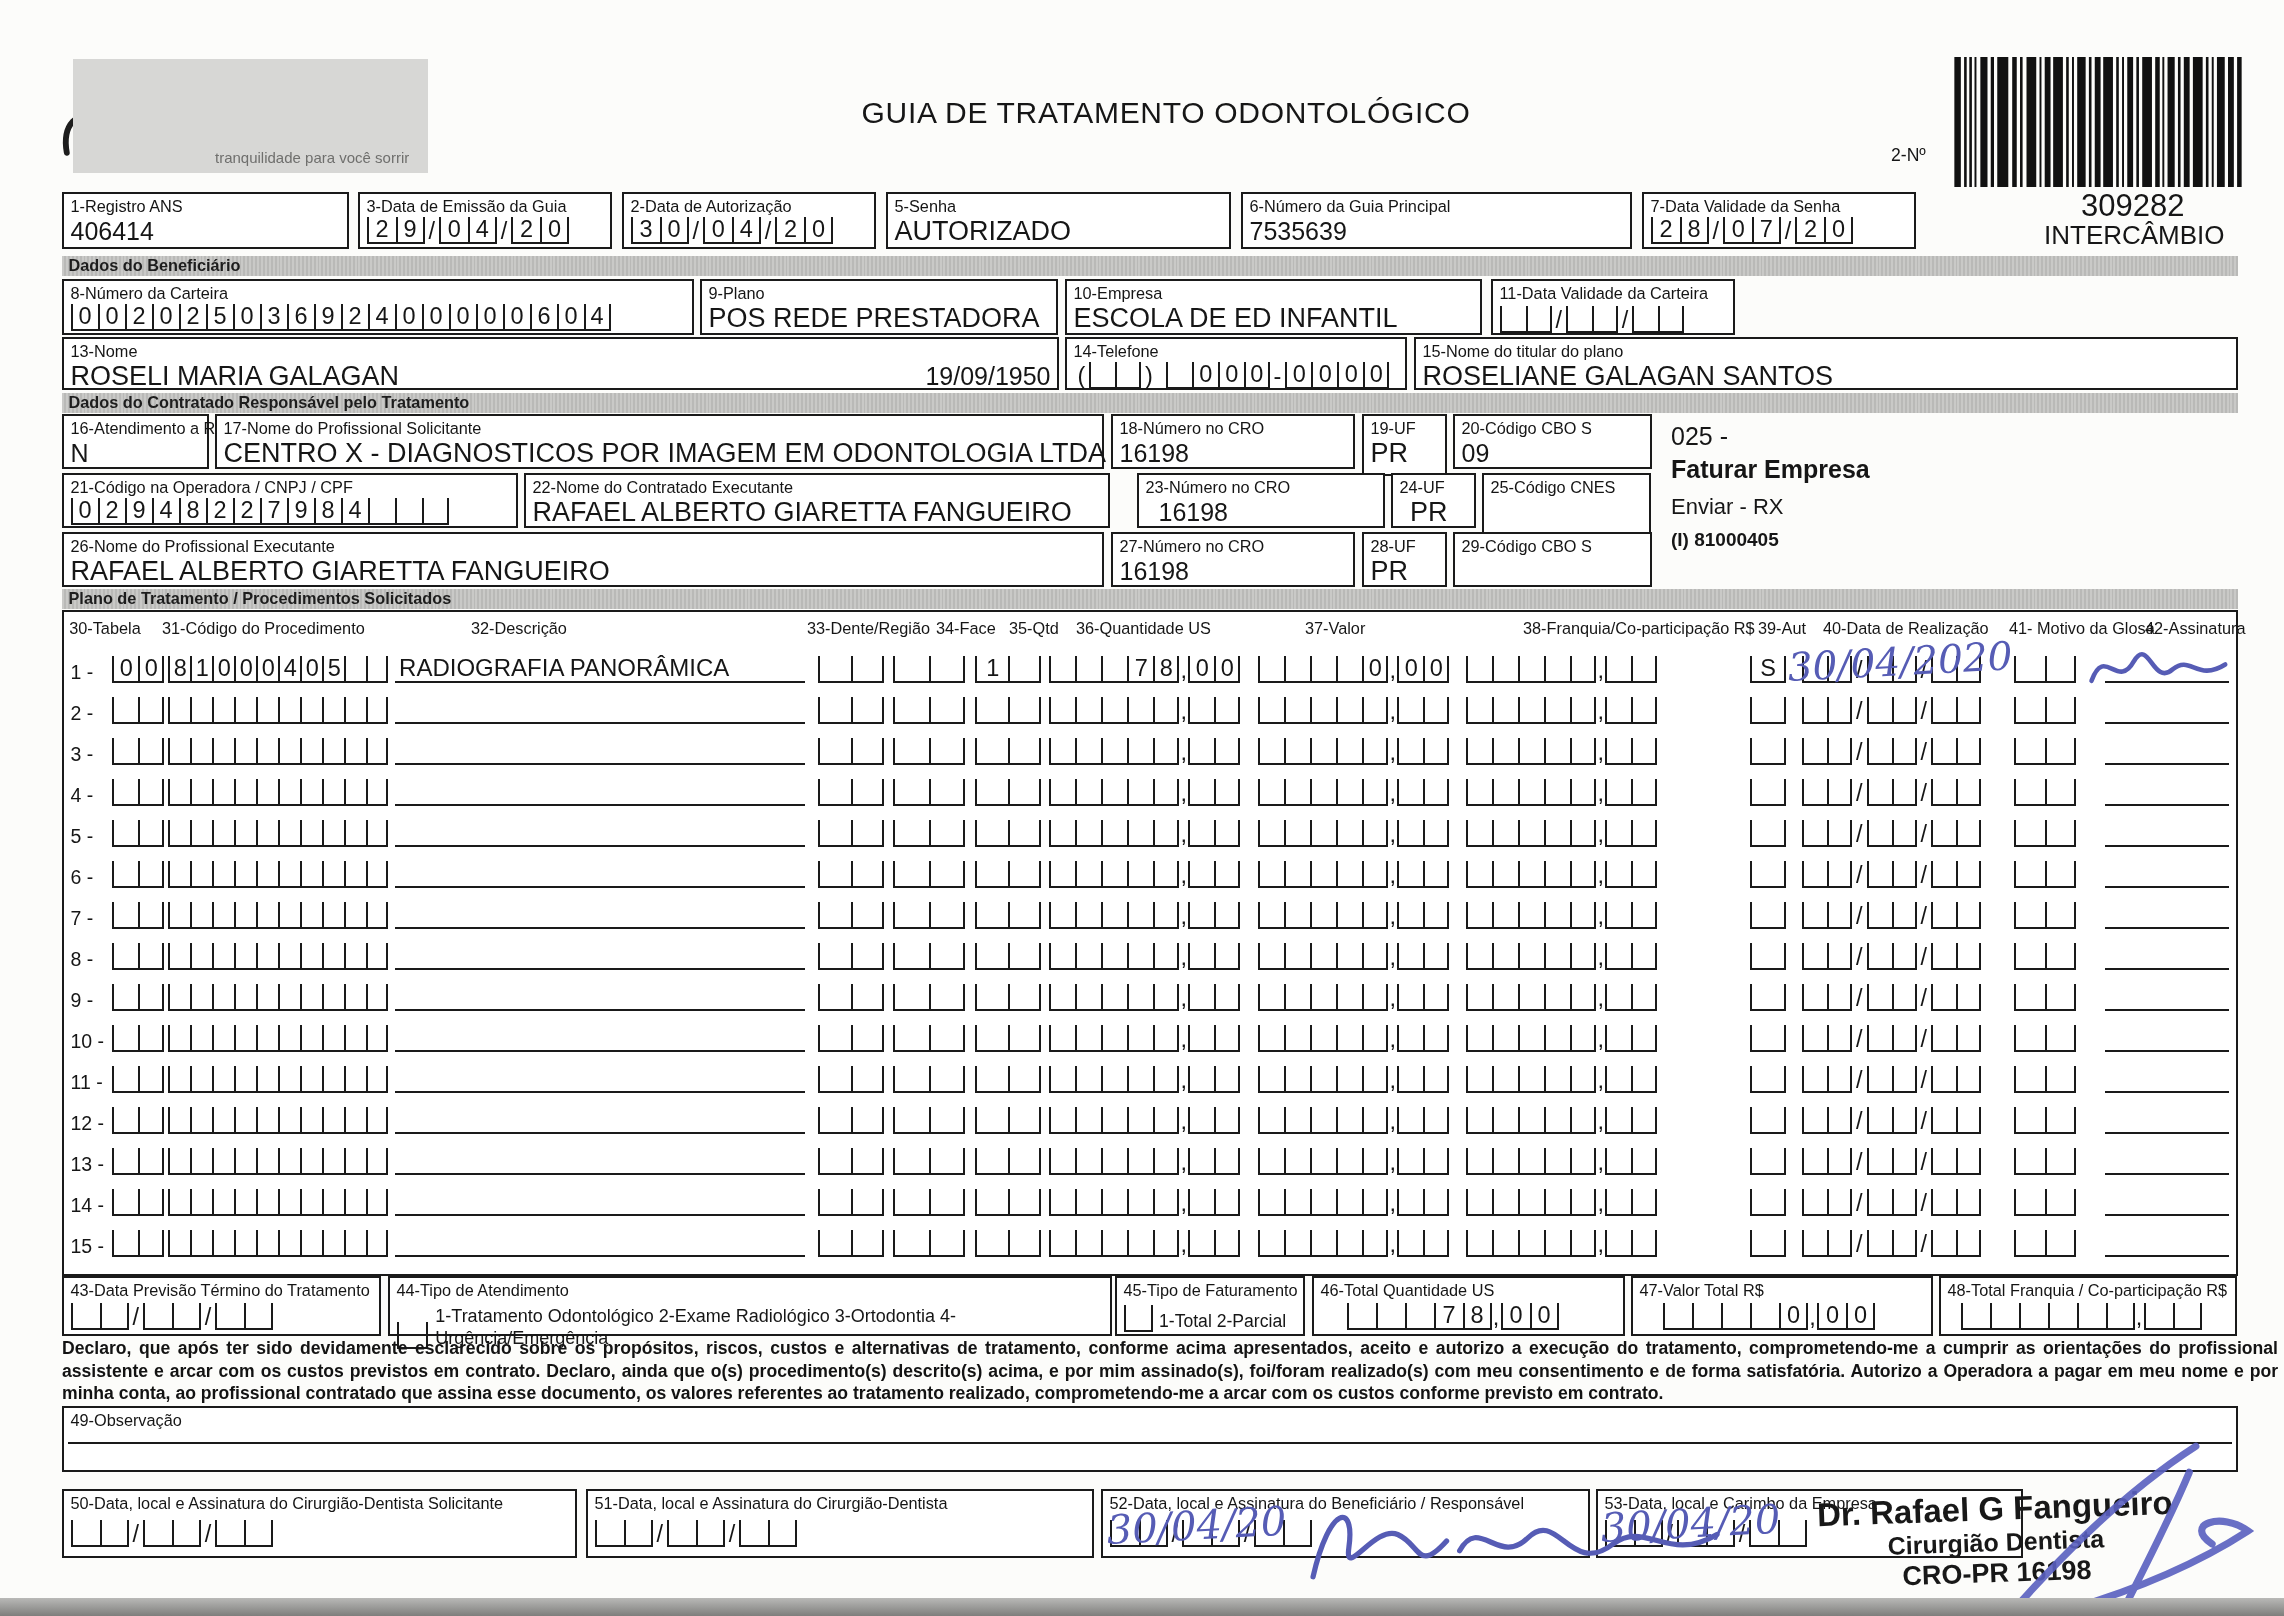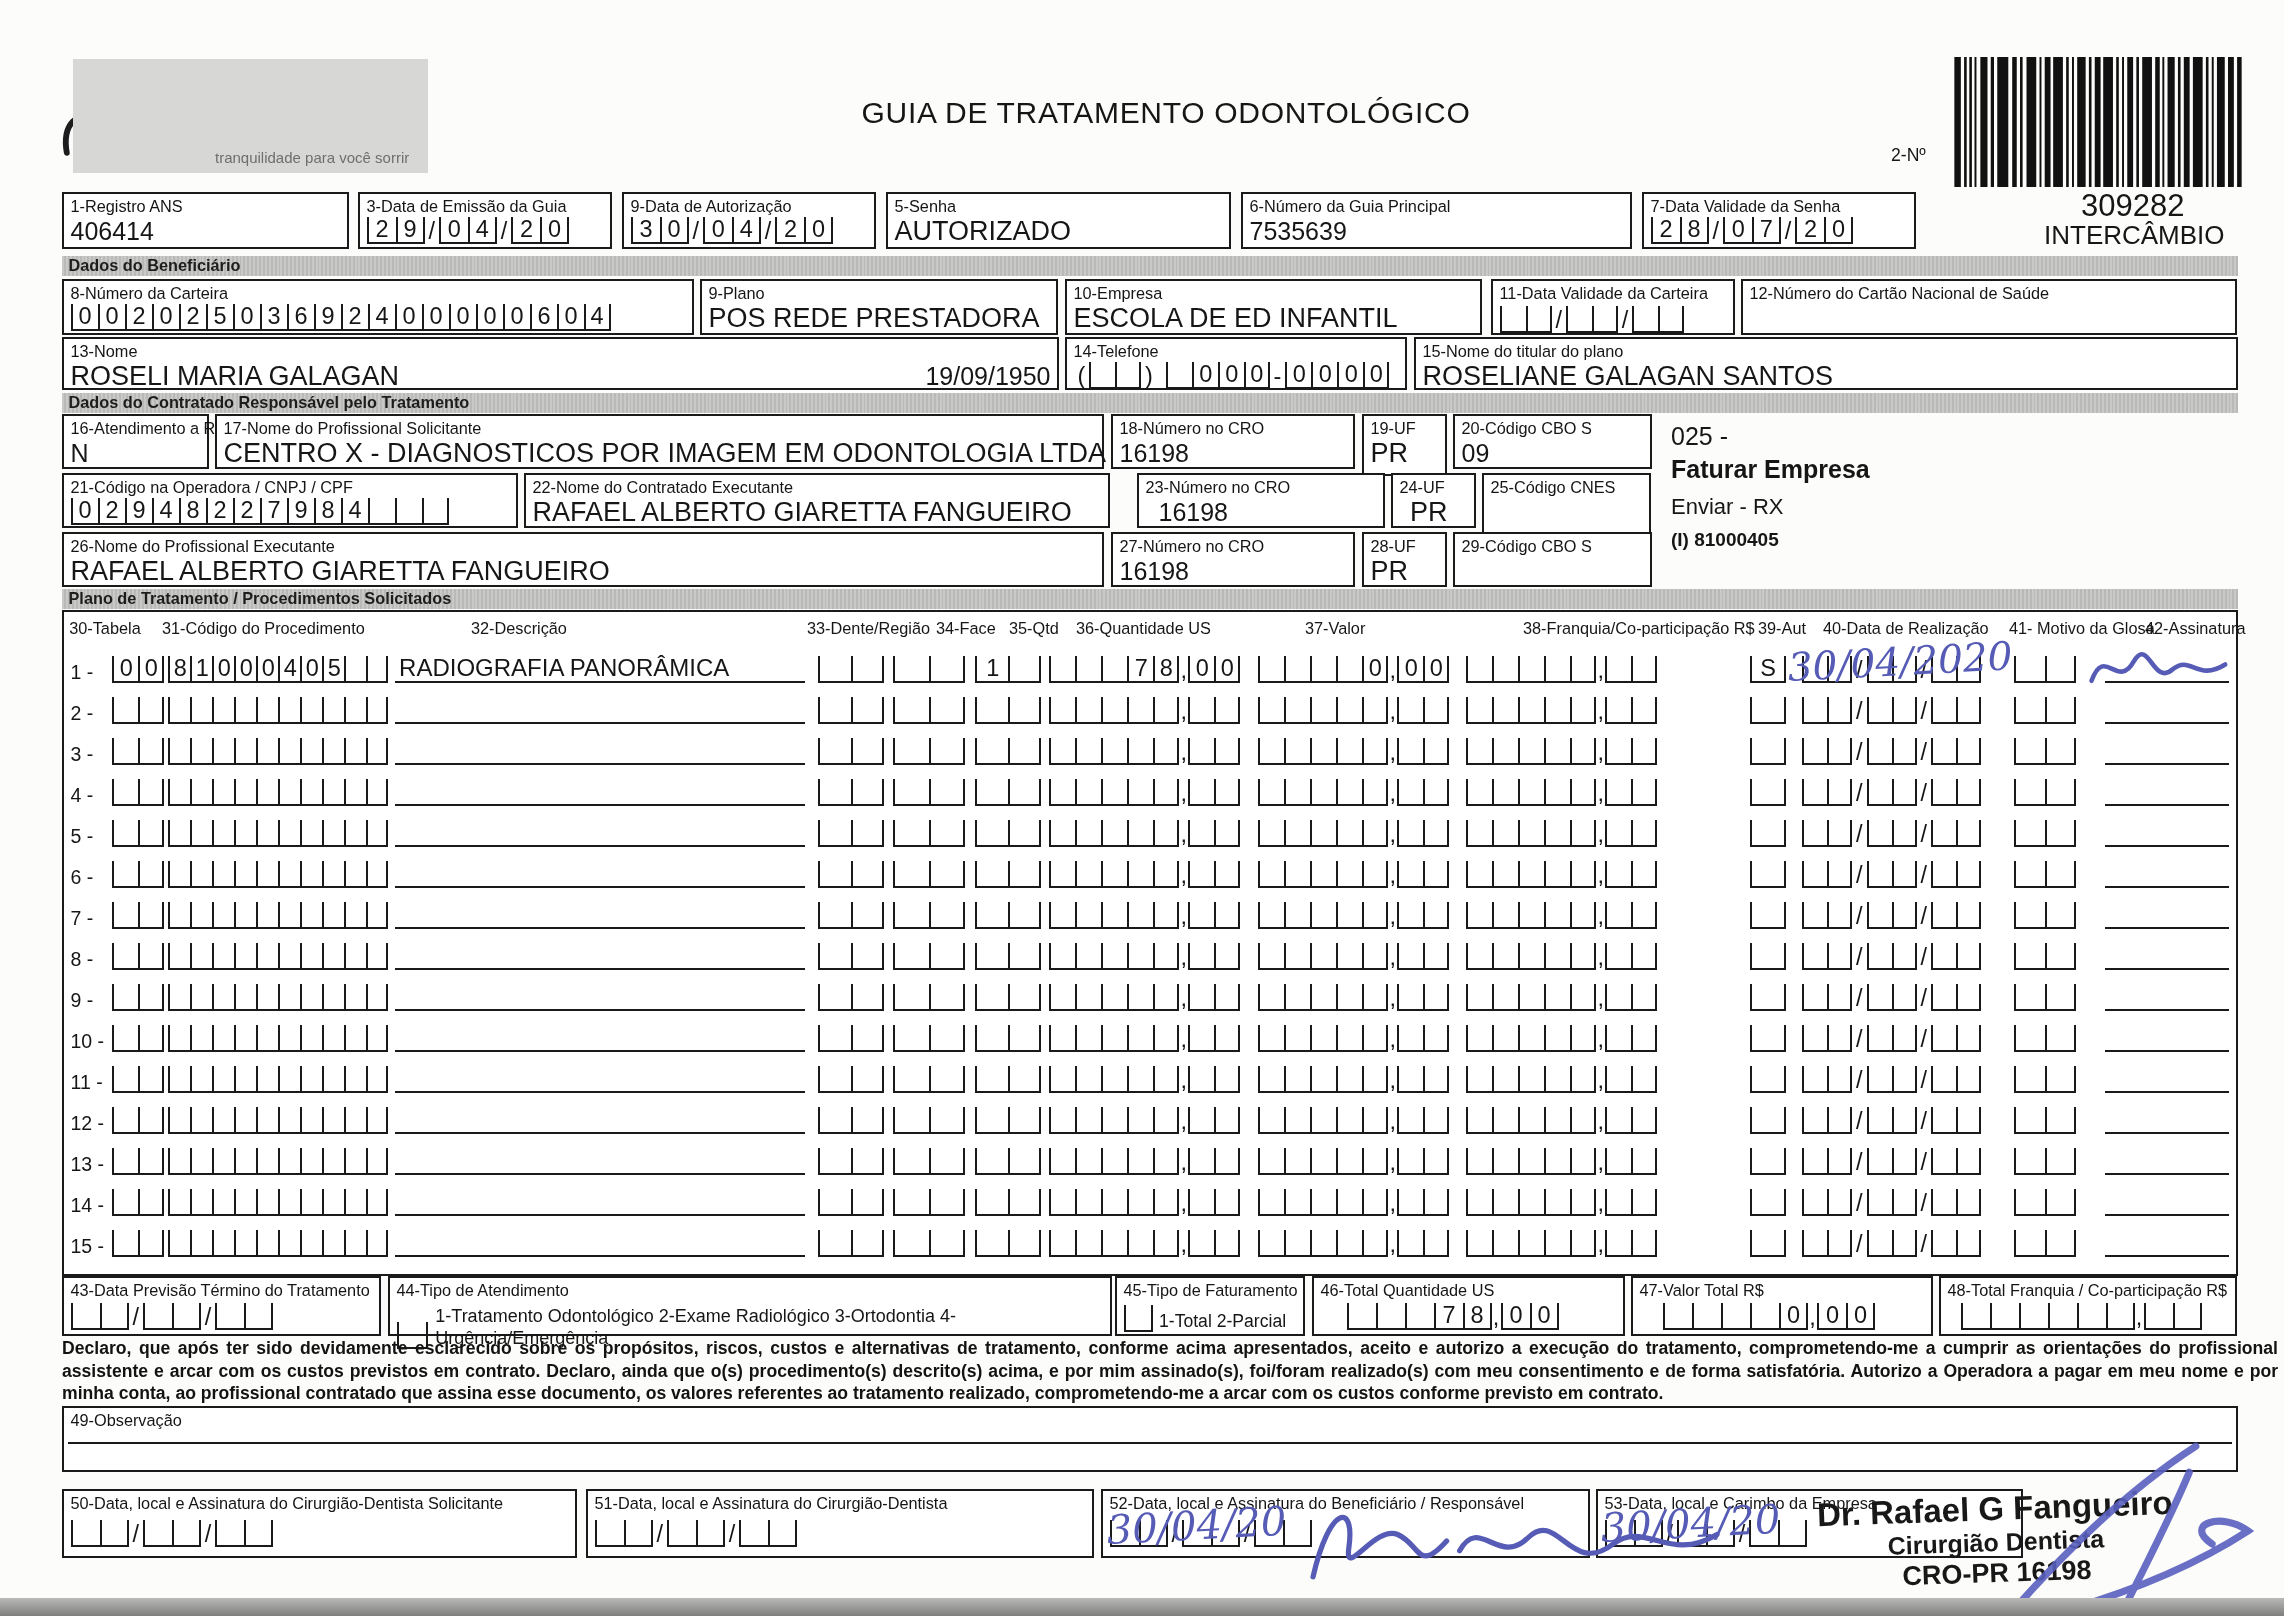--- a/index.html
+++ b/index.html
@@ -126,21 +126,21 @@
           <span class="c">4</span>
         </span>
         <span class="dsl">/</span>
         <span class="comb cw44">
           <span class="c">2</span>
           <span class="c">0</span>
         </span>
     </span>
   </div>
   <div class="fbox" style="left:622px;top:192px;width:254px;height:57px;">
-    <span class="flabel">9-Data de Autorização</span>
+    <span class="flabel">2-Data de Autorização</span>
     <span class="dgrp" style="margin-top:1.3px;">
       <span class="comb cw44">
           <span class="c">3</span>
           <span class="c">0</span>
         </span>
         <span class="dsl">/</span>
         <span class="comb cw44">
           <span class="c">0</span>
           <span class="c">4</span>
         </span>
@@ -226,24 +226,20 @@
           <span class="c"></span>
           <span class="c"></span>
         </span>
         <span class="dsl">/</span>
         <span class="comb cw40">
           <span class="c"></span>
           <span class="c"></span>
         </span>
     </span>
   </div>
-  <div class="fbox" style="left:1741px;top:279px;width:496px;height:56px;">
-    <span class="flabel">12-Número do Cartão Nacional de Saúde</span>
-    <span class="fval"></span>
-  </div>
 
   <div class="fbox" style="left:62px;top:337px;width:997px;height:53px;">
     <span class="flabel">13-Nome</span>
     <span style="display:flex;justify-content:space-between;align-items:flex-end;">
       <span class="fval big">ROSELI MARIA GALAGAN</span>
       <span class="fval">19/09/1950</span>
     </span>
   </div>
   <div class="fbox" style="left:1065px;top:337px;width:342px;height:53px;">
     <span class="flabel">14-Telefone</span>

